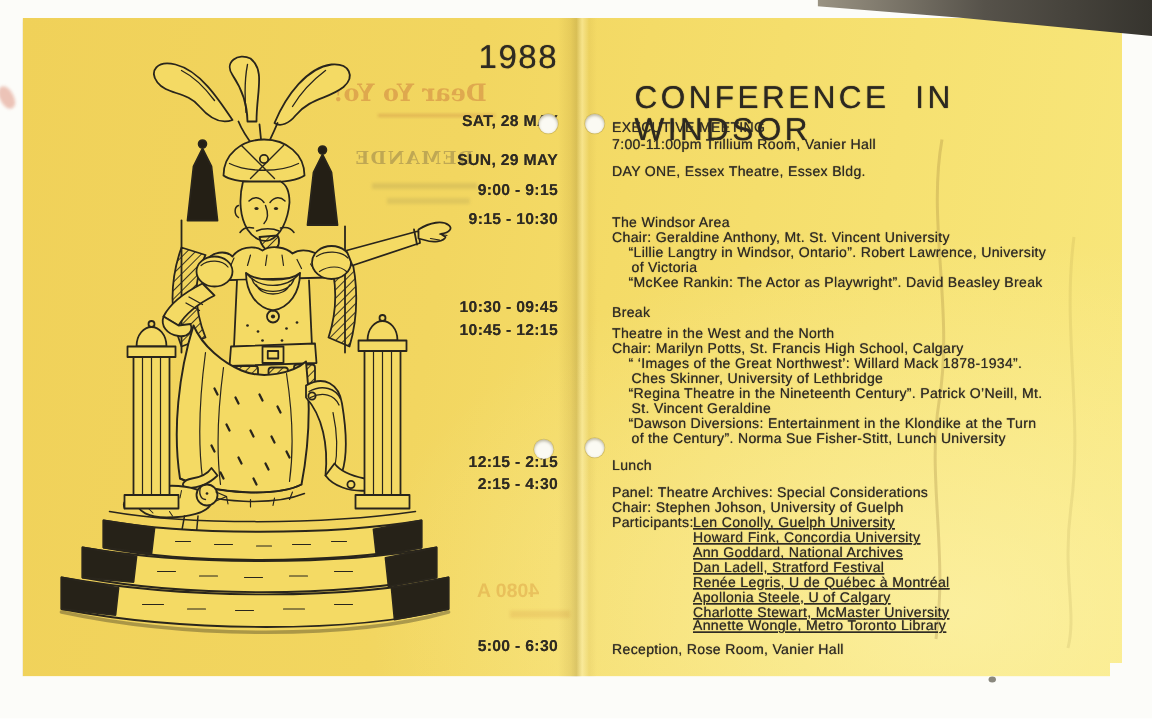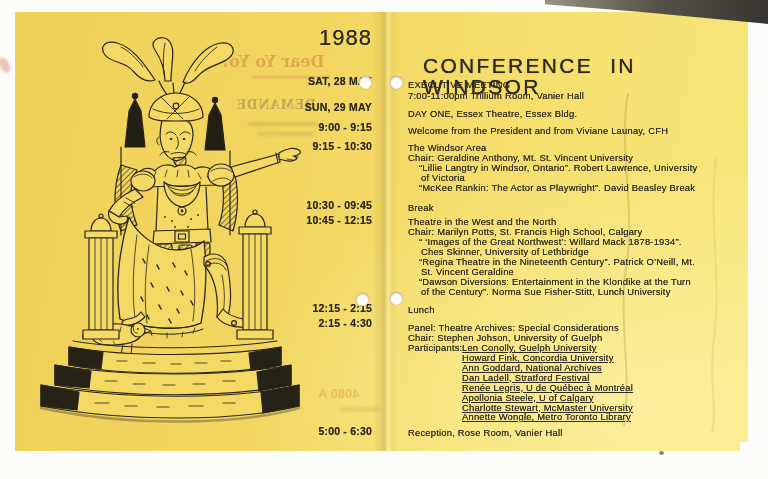--- a/index.html
+++ b/index.html
@@ -213,21 +213,20 @@
   <div class="time" style="top:140.5px">9:15 - 10:30</div>
   <div class="time" style="top:199.5px">10:30 - 09:45</div>
   <div class="time" style="top:215px">10:45 - 12:15</div>
   <div class="time" style="top:303px">12:15 - 2:15</div>
   <div class="time" style="top:318px">2:15 - 4:30</div>
   <div class="time" style="top:425.5px">5:00 - 6:30</div>
 
   <div class="pl" style="top:79.5px">EXECUTIVE MEETING</div>
   <div class="pl" style="top:90.5px">7:00-11:00pm Trillium Room, Vanier Hall</div>
   <div class="pl" style="top:109px">DAY ONE, Essex Theatre, Essex Bldg.</div>
-  <div class="pl" style="top:126px">Welcome from the President and from Viviane Launay, CFH</div>
   <div class="pl" style="top:142.5px">The Windsor Area</div>
   <div class="pl" style="top:152.5px">Chair: Geraldine Anthony, Mt. St. Vincent University</div>
   <div class="pl q" style="top:162.5px">“Lillie Langtry in Windsor, Ontario”. Robert Lawrence, University</div>
   <div class="pl q2" style="top:172.5px">of Victoria</div>
   <div class="pl q" style="top:182.5px">“McKee Rankin: The Actor as Playwright”. David Beasley Break</div>
   <div class="pl" style="top:202.5px">Break</div>
   <div class="pl" style="top:216.5px">Theatre in the West and the North</div>
   <div class="pl" style="top:226.5px">Chair: Marilyn Potts, St. Francis High School, Calgary</div>
   <div class="pl q" style="top:236.5px">“ ‘Images of the Great Northwest’: Willard Mack 1878-1934”.</div>
   <div class="pl q2" style="top:246.5px">Ches Skinner, University of Lethbridge</div>

